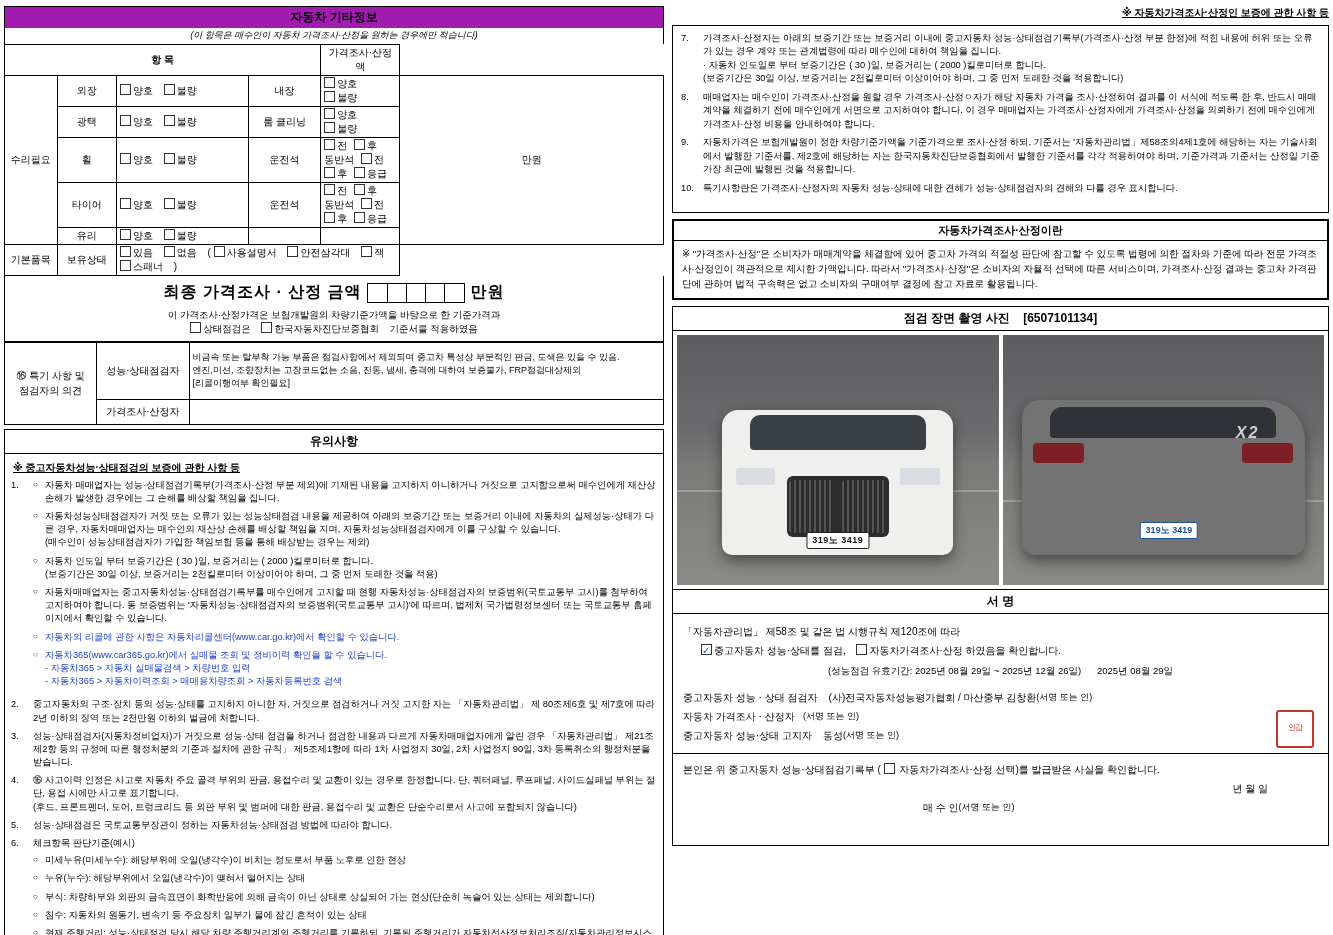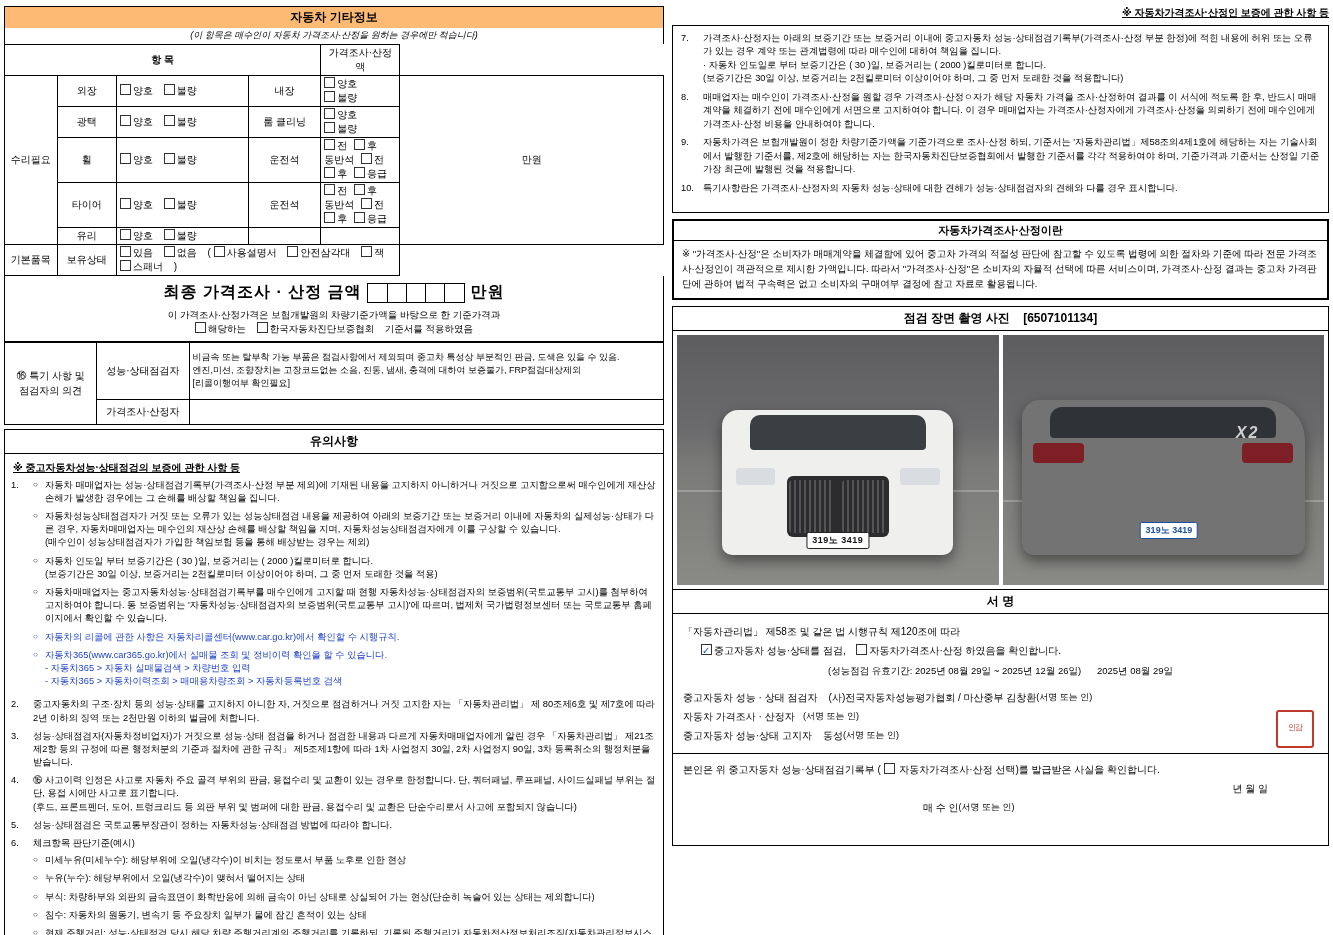--- a/index.html
+++ b/index.html
@@ -6,21 +6,21 @@
   body{width:1333px;height:935px;font-family:"Liberation Sans","DejaVu Sans",sans-serif;color:#000;font-size:10px;}
   .page{position:relative;width:1333px;height:935px;box-sizing:border-box;}
   .col-left{position:absolute;left:4px;top:6px;width:660px;height:923px;}
   .col-right{position:absolute;left:672px;top:6px;width:657px;height:923px;}
 
   table{border-collapse:collapse;width:100%;}
   td,th{border:1px solid #000;padding:1px 3px;vertical-align:middle;font-size:10px;}
   .center{text-align:center;}
   .bold{font-weight:bold;}
 
-  .title-bar{text-align:center;font-weight:bold;font-size:12px;padding:2px 0;border:1px solid #000;border-bottom:none;background:#fdba74;}
+  .title-bar{text-align:center;font-weight:bold;font-size:12px;padding:2px 0;border:1px solid #000;border-bottom:none;background:#a21caf;}
   .subtitle{text-align:center;font-size:9px;padding:1px 16px 2px;border-left:1px solid #000;border-right:1px solid #000;font-style:italic;}
 
   .cb{display:inline-block;width:9px;height:9px;border:1px solid #333;vertical-align:-1px;margin-right:2px;background:#fff;}
   .cb.checked{position:relative;}
   .cb.checked::after{content:"✓";position:absolute;left:0px;top:-4px;font-size:10px;color:#1a54c8;font-weight:bold;}
   .opt{display:inline-block;margin-right:8px;white-space:nowrap;}
   .opt.small{margin-right:4px;}
 
   .money-box{display:inline-block;border:1px solid #000;width:96px;height:18px;vertical-align:middle;position:relative;background:#fff;}
   .money-box i{position:absolute;top:0;bottom:0;border-left:1px solid #000;}
@@ -180,21 +180,21 @@
     <div class="final-wrap">
       <div class="final-line">
         <span>최종 가격조사 · 산정 금액</span>
         <span class="money-box">
           <i style="left:19px"></i><i style="left:38px"></i><i style="left:57px"></i><i style="left:76px"></i>
         </span>
         <span>만원</span>
       </div>
       <div class="final-note">
         <span>이 가격조사·산정가격은 보험개발원의 차량기준가액을 바탕으로 한 기준가격과</span><br>
-        <span class="opt"><span class="cb"></span><span>해당하는</span></span>
+        <span class="opt"><span class="cb"></span><span>상태점검은</span></span>
         <span class="opt"><span class="cb"></span><span>한국자동차진단보증협회</span></span>
         <span>기준서를 적용하였음</span>
       </div>
     </div>
 
     <table style="border-top:none">
       <tbody>
           <tr>
         <td rowspan="2" class="center" style="width:14%;white-space:pre-line;line-height:1.5">⑯ 특기 사항 및
 점검자의 의견</td>
@@ -217,21 +217,21 @@
         <li>
           <span class="n">1.</span>
           <span class="t">
             <ul class="circ">
               <li style="white-space:pre-line">자동차 매매업자는 성능·상태점검기록부(가격조사·산정 부분 제외)에 기재된 내용을 고지하지 아니하거나 거짓으로 고지함으로써 매수인에게 재산상 손해가 발생한 경우에는 그 손해를 배상할 책임을 집니다.</li>
               <li style="white-space:pre-line">자동차성능상태점검자가 거짓 또는 오류가 있는 성능상태점검 내용을 제공하여 아래의 보증기간 또는 보증거리 이내에 자동차의 실제성능·상태가 다른 경우, 자동차매매업자는 매수인의 재산상 손해를 배상할 책임을 지며, 자동차성능상태점검자에게 이를 구상할 수 있습니다.
 (매수인이 성능상태점검자가 가입한 책임보험 등을 통해 배상받는 경우는 제외)</li>
               <li style="white-space:pre-line">자동차 인도일 부터 보증기간은 ( 30 )일, 보증거리는 ( 2000 )킬로미터로 합니다.
 (보증기간은 30일 이상, 보증거리는 2천킬로미터 이상이어야 하며, 그 중 먼저 도래한 것을 적용)</li>
               <li style="white-space:pre-line">자동차매매업자는 중고자동차성능·상태점검기록부를 매수인에게 고지할 때 현행 자동차성능·상태점검자의 보증범위(국토교통부 고시)를 첨부하여 고지하여야 합니다. 동 보증범위는 '자동차성능·상태점검자의 보증범위(국토교통부 고시)'에 따르며, 법제처 국가법령정보센터 또는 국토교통부 홈페이지에서 확인할 수 있습니다.</li>
-              <li class="blue" style="white-space:pre-line">자동차의 리콜에 관한 사항은 자동차리콜센터(www.car.go.kr)에서 확인할 수 시행규칙.</li>
+              <li class="blue" style="white-space:pre-line">자동차의 리콜에 관한 사항은 자동차리콜센터(www.car.go.kr)에서 확인할 수 있습니다.</li>
               <li class="blue" style="white-space:pre-line">자동차365(www.car365.go.kr)에서 실매물 조회 및 정비이력 확인을 할 수 있습니다.
 - 자동차365 &gt; 자동차 실매물검색 &gt; 차량번호 입력
 - 자동차365 &gt; 자동차이력조회 &gt; 매매용차량조회 &gt; 자동차등록번호 검색</li>
             </ul>
           </span>
         </li>
         <li>
           <span class="n">2.</span>
           <span class="t" style="white-space:pre-line">중고자동차의 구조·장치 등의 성능·상태를 고지하지 아니한 자, 거짓으로 점검하거나 거짓 고지한 자는 「자동차관리법」 제 80조제6호 및 제7호에 따라 2년 이하의 징역 또는 2천만원 이하의 벌금에 처합니다.</span>
         </li>

